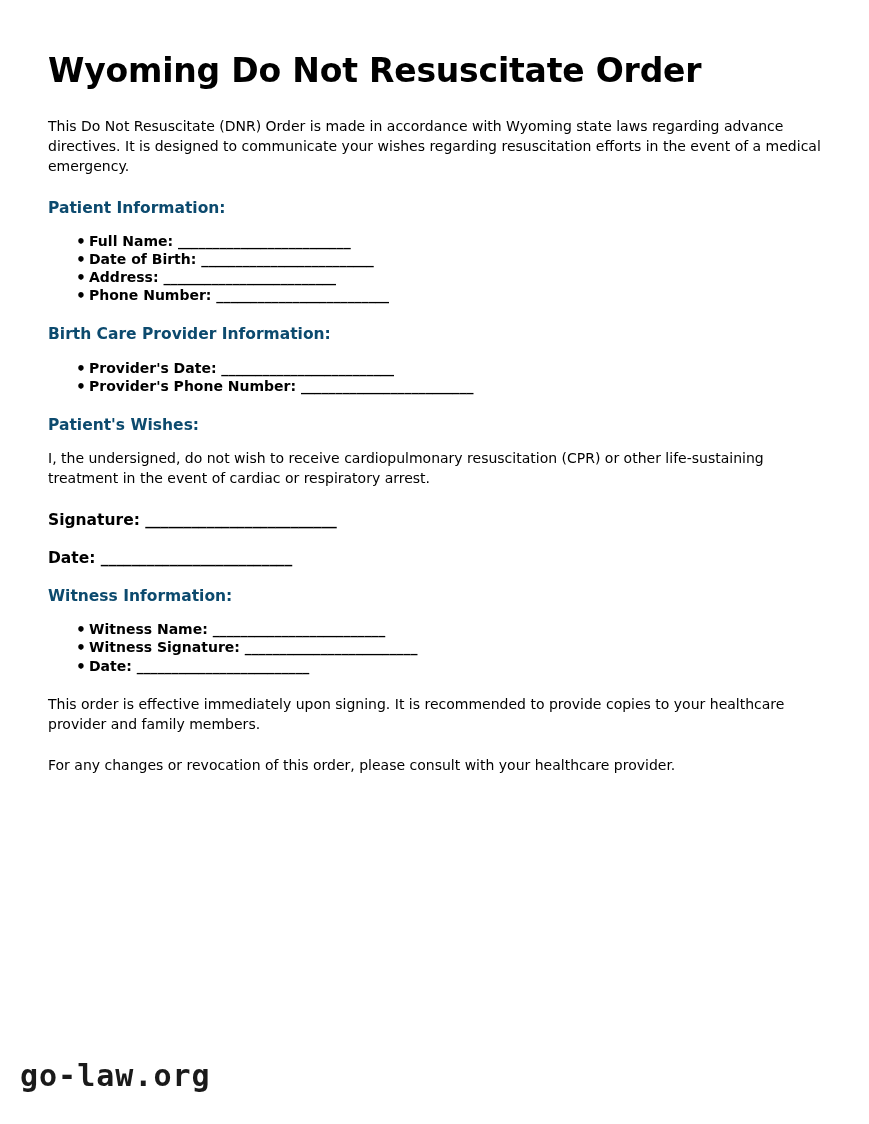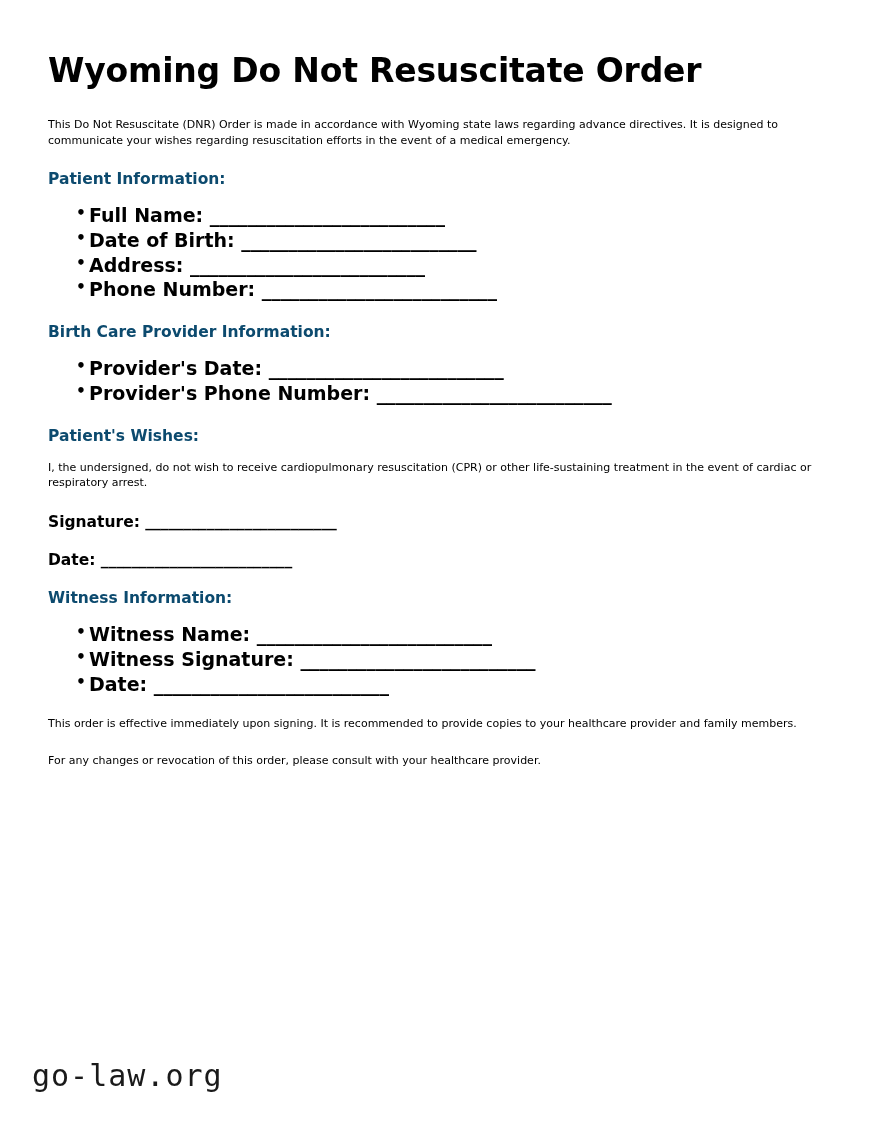--- a/index.html
+++ b/index.html
@@ -31,40 +31,40 @@
   }
   h1.doc-title {
     font-size: 33px;
     font-weight: bold;
     letter-spacing: -0.2px;
     line-height: 1.18;
     margin: 0 0 26px 0;
     color: #000;
   }
   p.para {
-    font-size: 11px;
+    font-size: 14px;
     line-height: 1.42;
     margin: 0 0 21px 0;
     color: #000;
   }
   h2.section-heading {
     font-size: 15.5px;
     font-weight: bold;
     margin: 0 0 14px 0;
     line-height: 1.3;
     color: #0c4a6e;
   }
   ul.field-list {
     list-style: none;
     margin: 0 0 20px 0;
     padding: 0 0 0 28px;
   }
   ul.field-list li {
     position: relative;
-    font-size: 19px;
+    font-size: 14px;
     font-weight: bold;
     line-height: 1.3;
     padding-left: 13px;
     margin-bottom: 0px;
     white-space: nowrap;
     color: #000;
   }
   ul.field-list li::before {
     content: "\2022";
     position: absolute;
@@ -83,26 +83,27 @@
     line-height: 1.3;
     margin: 0 0 18px 0;
     white-space: nowrap;
     color: #000;
   }
   .sigline.first {
     margin-top: 0;
   }
   .watermark {
     position: absolute;
-    left: 32px;
+    left: 20px;
     top: 1058px;
     font-family: "DejaVu Sans Mono", monospace;
     font-size: 30px;
     letter-spacing: 1px;
     color: #1a1a1a;
+    font-weight: bold;
   }
 </style>
 </head>
 <body>
 
 <div class="page">
   <div class="content">
 
     <h1 class="doc-title">Wyoming Do Not Resuscitate Order</h1>
 

